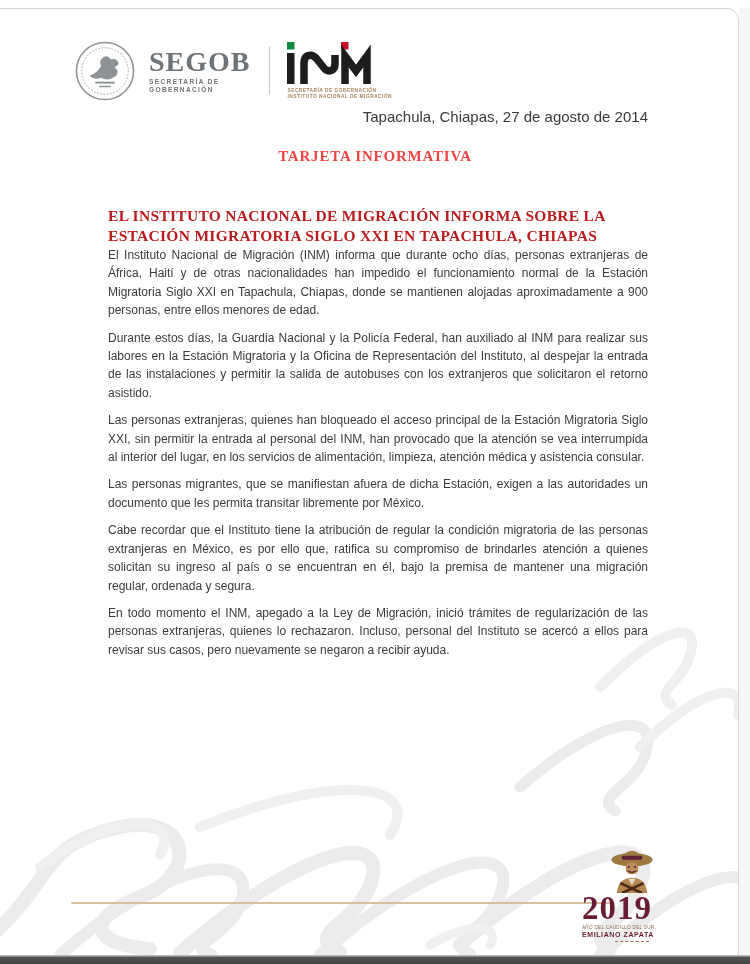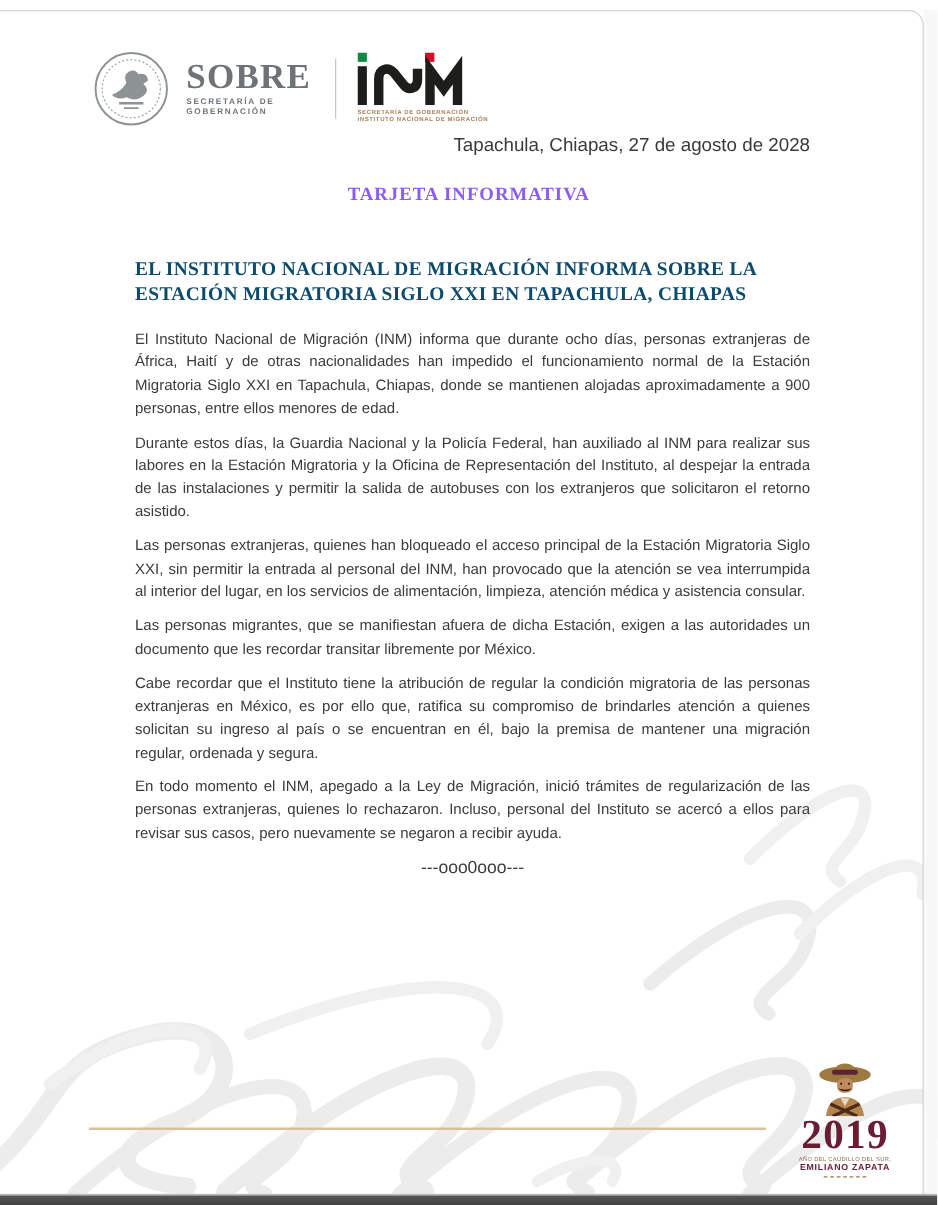--- a/index.html
+++ b/index.html
@@ -26,34 +26,34 @@
   .segob-text { margin-left:13px; color:#6e7377; }
   .segob-word { font-family:"Liberation Serif", serif; font-weight:bold; font-size:28px; line-height:26px; letter-spacing:1px; }
   .segob-sub { font-size:6.5px; font-weight:bold; letter-spacing:1.4px; line-height:8px; margin-top:3px; }
   .logo-divider { width:1px; height:48px; background:#c3c7ca; margin:0 17px 0 19px; }
   .inm-block { display:flex; flex-direction:column; }
   .inm-sub { font-size:4.8px; font-weight:bold; letter-spacing:0.5px; line-height:6px; color:#a9825a; margin-top:4px; }
   
   .dateline { position:absolute; top:108px; right:102px; font-size:15px; color:#3a3a3a; z-index:2; }
   .doc-title {
     position:absolute; top:148px; left:0; width:100%; text-align:center; z-index:2;
-    font-family:"Liberation Serif", serif; font-weight:bold; font-size:15px; letter-spacing:0.8px; color:#8b5cf6;
+    font-family:"Liberation Serif", serif; font-weight:bold; font-size:15px; letter-spacing:0.8px; color:#ef4444;
   }
   .content { position:absolute; top:206px; left:108px; width:540px; z-index:2; }
   .headline {
     font-family:"Liberation Serif", serif; font-weight:bold; font-size:15.5px;
-    line-height:20px; letter-spacing:0.3px; color:#0c4a6e; margin-bottom:16px;
+    line-height:20px; letter-spacing:0.3px; color:#b91c1c; 
   }
   .content p.body {
     font-size:12px; line-height:18.4px; text-align:justify; color:#3b3b3b; margin-bottom:9px;
   }
   .endmark { text-align:center; font-size:14px; color:#3b3b3b; margin-top:10px; }
   
   .footer-rule { position:absolute; left:71px; top:902px; width:542px; height:2px; background:#d8bf9d; border-radius:1px; z-index:2; }
-  .zapata-block { position:absolute; left:626px; top:841px; width:100px; text-align:center; z-index:2; }
+  .zapata-block { position:absolute; left:582px; top:841px; width:100px; text-align:left; z-index:2; }
   .zapata-block svg { display:block; margin:0 auto; }
   .year { font-family:"Liberation Serif", serif; font-weight:bold; font-size:33px; line-height:30px; letter-spacing:1px; color:#691c32; }
   .year-cap1 { font-size:4.6px; letter-spacing:0.3px; color:#8a6a4f; margin-top:2px; }
   .year-cap2 { font-size:7px; font-weight:bold; letter-spacing:0.6px; color:#691c32; margin-top:1px; }
   .year-dashes { width:34px; border-top:1px dashed #9c7a52; margin:3px auto 0; }
 </style>
 </head>
 <body>
 
 <div id="page">
@@ -77,21 +77,21 @@
 
   <div class="header">
     <svg class="seal" width="62" height="62" viewBox="0 0 64 64">
       <circle cx="32" cy="32" r="29.5" fill="none" stroke="#8d9295" stroke-width="1.6"></circle>
       <circle cx="32" cy="32" r="24" fill="none" stroke="#9aa0a3" stroke-width="1" stroke-dasharray="1.6 1.8"></circle>
       <path d="M16 37 q8 -3 12 -10 q-3 -6 2 -9 q5 -3 8 2 q7 -2 8 5 l-4 3 q6 5 0 10 q-7 5 -14 1 q-7 3 -12 -2 z" fill="#8d9295"></path>
       <path d="M22 44 h20" stroke="#8d9295" stroke-width="2"></path>
       <path d="M26 48 h12" stroke="#8d9295" stroke-width="1.5"></path>
     </svg>
     <div class="segob-text">
-      <div class="segob-word">SOBRE</div>
+      <div class="segob-word">SEGOB</div>
       <div class="segob-sub">
         <div>SECRETARÍA DE</div>
         <div>GOBERNACIÓN</div>
       </div>
     </div>
     <div class="logo-divider"></div>
     <div class="inm-block">
       <svg width="86" height="42" viewBox="0 0 86 42">
         <rect x="0" y="0" width="7.5" height="7.5" fill="#0e8a3e"></rect>
         <rect x="0" y="11" width="7.5" height="31" fill="#1d1d1b"></rect>
@@ -99,32 +99,31 @@
         <rect x="54" y="0" width="7.5" height="7.5" fill="#ce1126"></rect>
         <path d="M58 42 V14 L69 29 L80 14 V42" stroke="#1d1d1b" stroke-width="7.5" fill="none"></path>
       </svg>
       <div class="inm-sub">
         <div>SECRETARÍA DE GOBERNACIÓN</div>
         <div>INSTITUTO NACIONAL DE MIGRACIÓN</div>
       </div>
     </div>
   </div>
 
-  <div class="dateline">Tapachula, Chiapas, 27 de agosto de 2028</div>
+  <div class="dateline">Tapachula, Chiapas, 27 de agosto de 2014</div>
   <div class="doc-title">TARJETA INFORMATIVA</div>
 
   <div class="content">
     <div class="headline">EL INSTITUTO NACIONAL DE MIGRACIÓN INFORMA SOBRE LA ESTACIÓN MIGRATORIA SIGLO XXI EN TAPACHULA, CHIAPAS</div>
     <p class="body">El Instituto Nacional de Migración (INM) informa que durante ocho días, personas extranjeras de África, Haití y de otras nacionalidades han impedido el funcionamiento normal de la Estación Migratoria Siglo XXI en Tapachula, Chiapas, donde se mantienen alojadas aproximadamente a 900 personas, entre ellos menores de edad.</p>
     <p class="body">Durante estos días, la Guardia Nacional y la Policía Federal, han auxiliado al INM para realizar sus labores en la Estación Migratoria y la Oficina de Representación del Instituto, al despejar la entrada de las instalaciones y permitir la salida de autobuses con los extranjeros que solicitaron el retorno asistido.</p>
     <p class="body">Las personas extranjeras, quienes han bloqueado el acceso principal de la Estación Migratoria Siglo XXI, sin permitir la entrada al personal del INM, han provocado que la atención se vea interrumpida al interior del lugar, en los servicios de alimentación, limpieza, atención médica y asistencia consular.</p>
-    <p class="body">Las personas migrantes, que se manifiestan afuera de dicha Estación, exigen a las autoridades un documento que les recordar transitar libremente por México.</p>
+    <p class="body">Las personas migrantes, que se manifiestan afuera de dicha Estación, exigen a las autoridades un documento que les permita transitar libremente por México.</p>
     <p class="body">Cabe recordar que el Instituto tiene la atribución de regular la condición migratoria de las personas extranjeras en México, es por ello que, ratifica su compromiso de brindarles atención a quienes solicitan su ingreso al país o se encuentran en él, bajo la premisa de mantener una migración regular, ordenada y segura.</p>
     <p class="body">En todo momento el INM, apegado a la Ley de Migración, inició trámites de regularización de las personas extranjeras, quienes lo rechazaron. Incluso, personal del Instituto se acercó a ellos para revisar sus casos, pero nuevamente se negaron a recibir ayuda.</p>
-    <div class="endmark">---ooo0ooo---</div>
   </div>
 
   <div class="footer-rule"></div>
   <div class="zapata-block">
     <svg width="52" height="52" viewBox="0 0 56 58">
       <ellipse cx="28" cy="21" rx="23" ry="7.5" fill="#9c7a42"></ellipse>
       <path d="M17 21 a11 10 0 0 1 22 0 z" fill="#9c7a42"></path>
       <rect x="16.5" y="16.5" width="23" height="4.5" rx="2" fill="#5e2233"></rect>
       <rect x="21" y="24" width="14" height="13" rx="5.5" fill="#c08a5c"></rect>
       <circle cx="24.5" cy="29" r="1" fill="#2e1a12"></circle>

